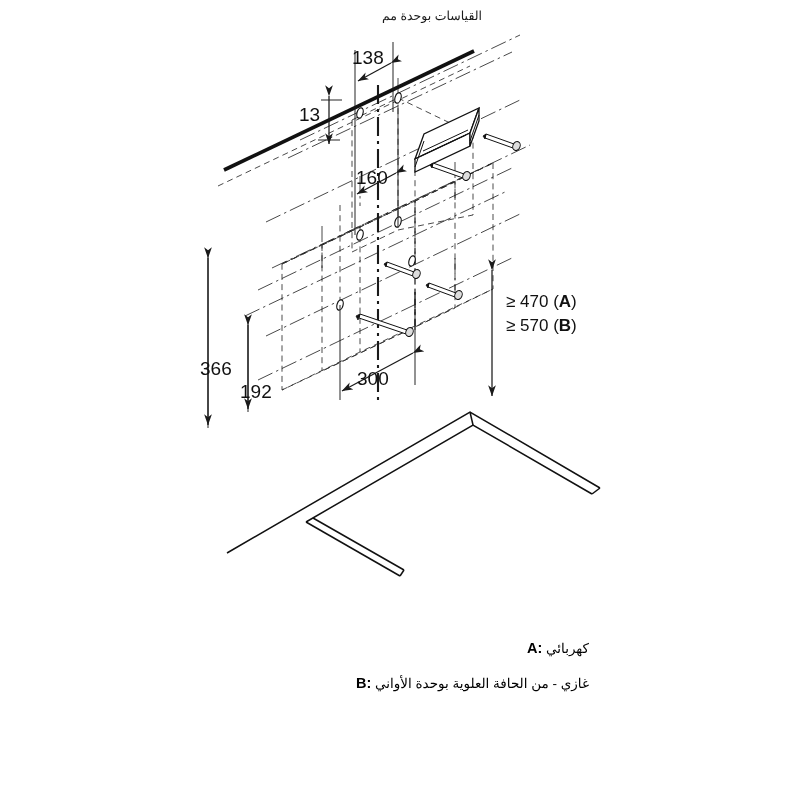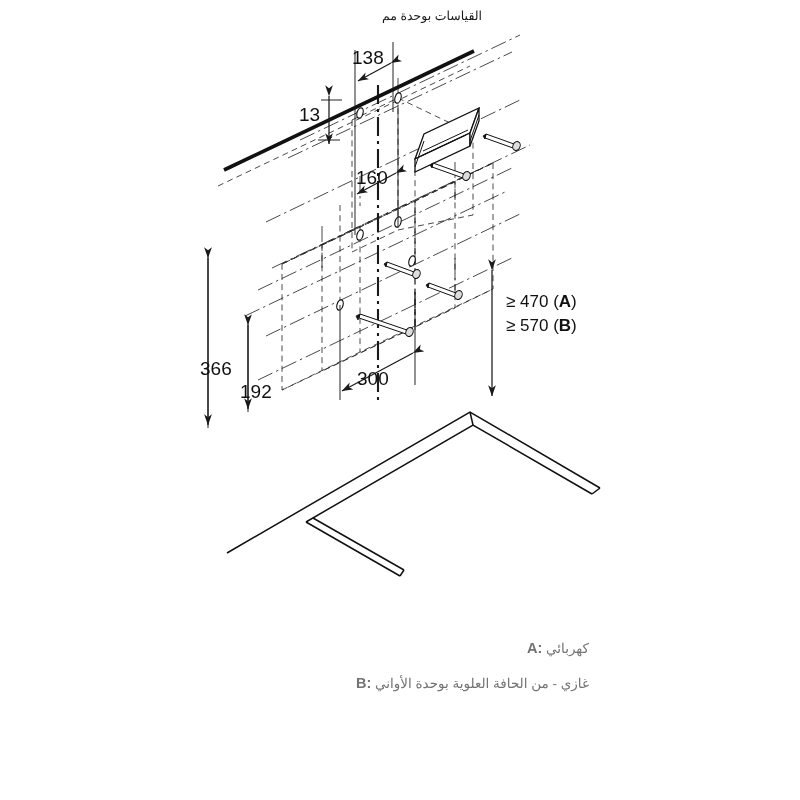--- a/index.html
+++ b/index.html
@@ -31,21 +31,21 @@
   .hdr {
     position: absolute;
     font-size: 12.5px;
     color: #1a1a1a;
     direction: rtl;
     white-space: nowrap;
   }
   .legend-row {
     position: absolute;
     font-size: 13.5px;
-    color: #737373;
+    color: #000000;
     direction: rtl;
     white-space: nowrap;
     text-align: right;
   }
   .legend-key {
     font-weight: bold;
     font-size: 14.5px;
   }
   .dim-text {
     fill: #111111;

